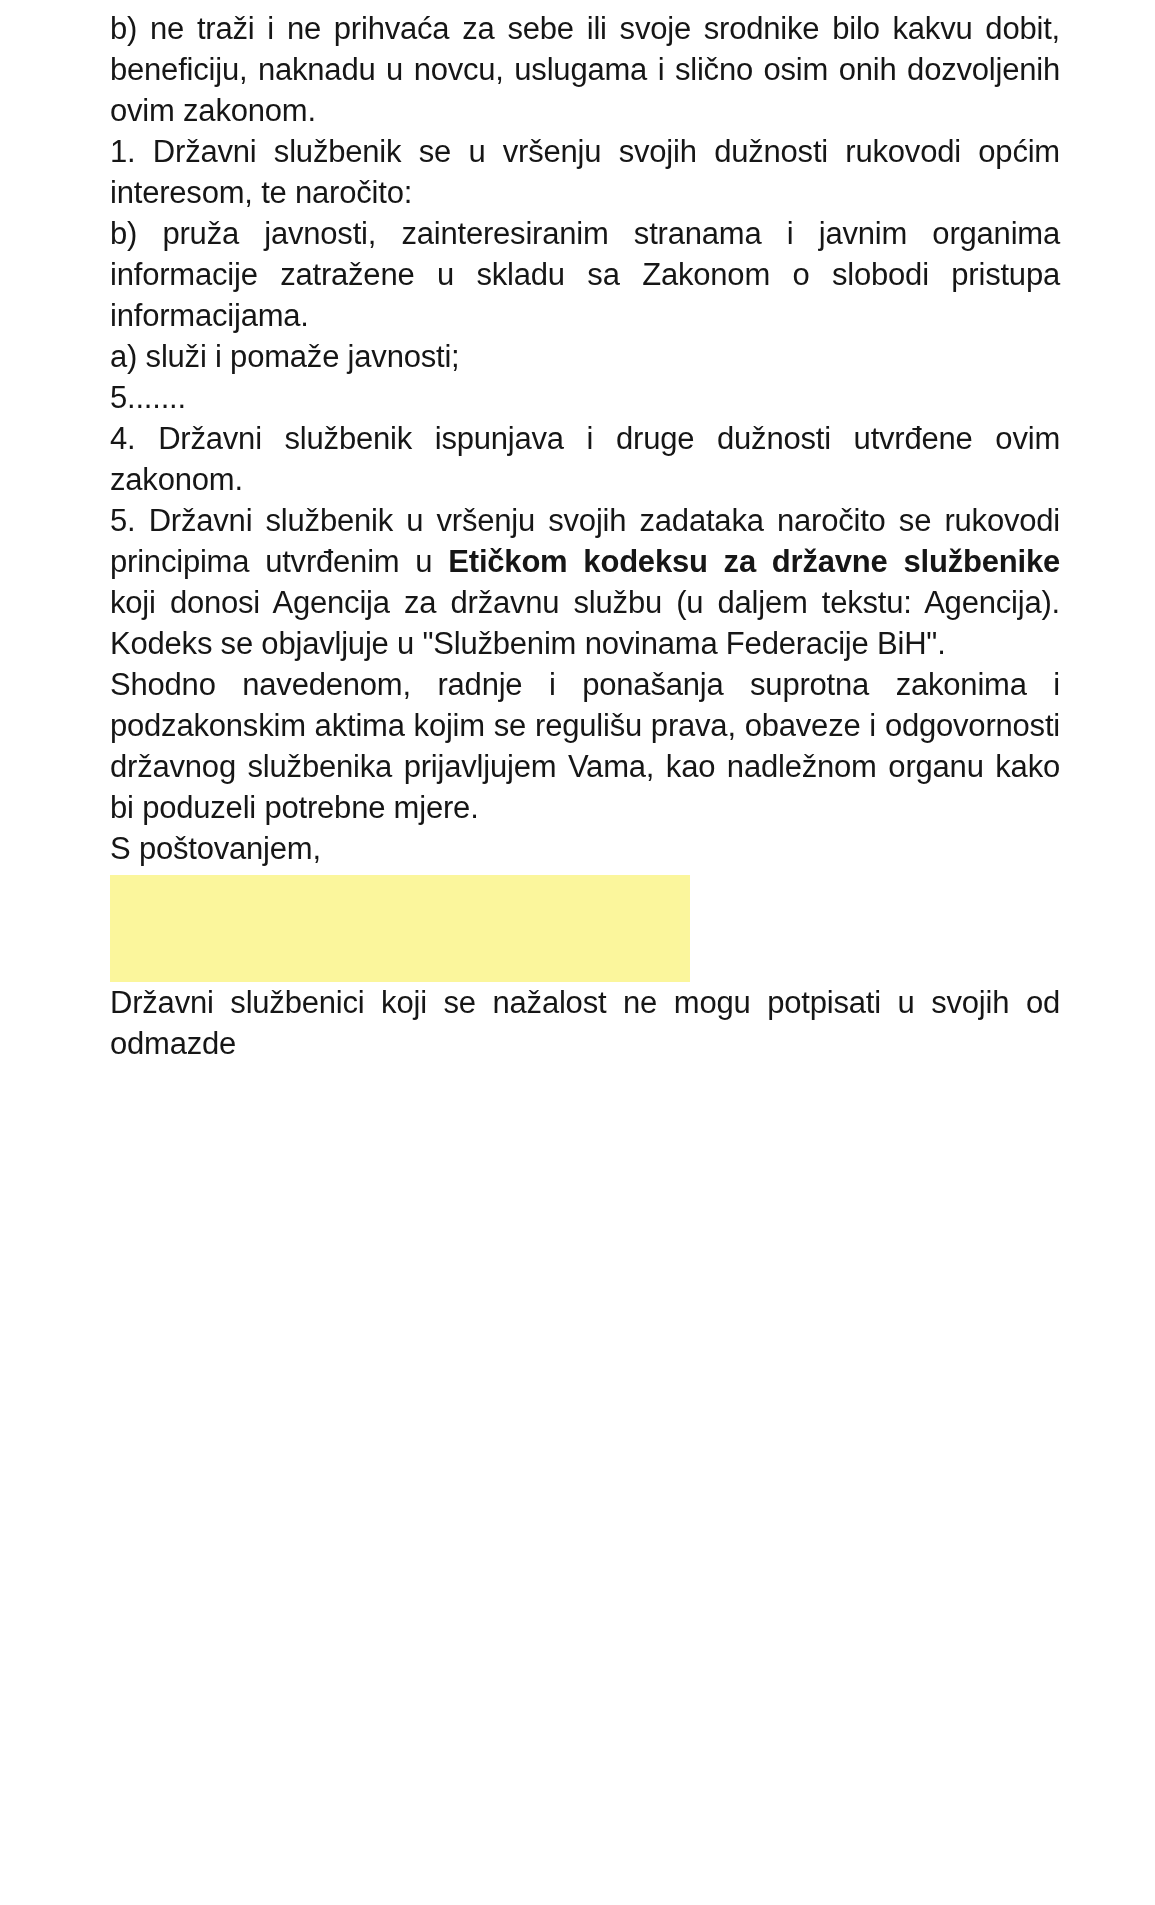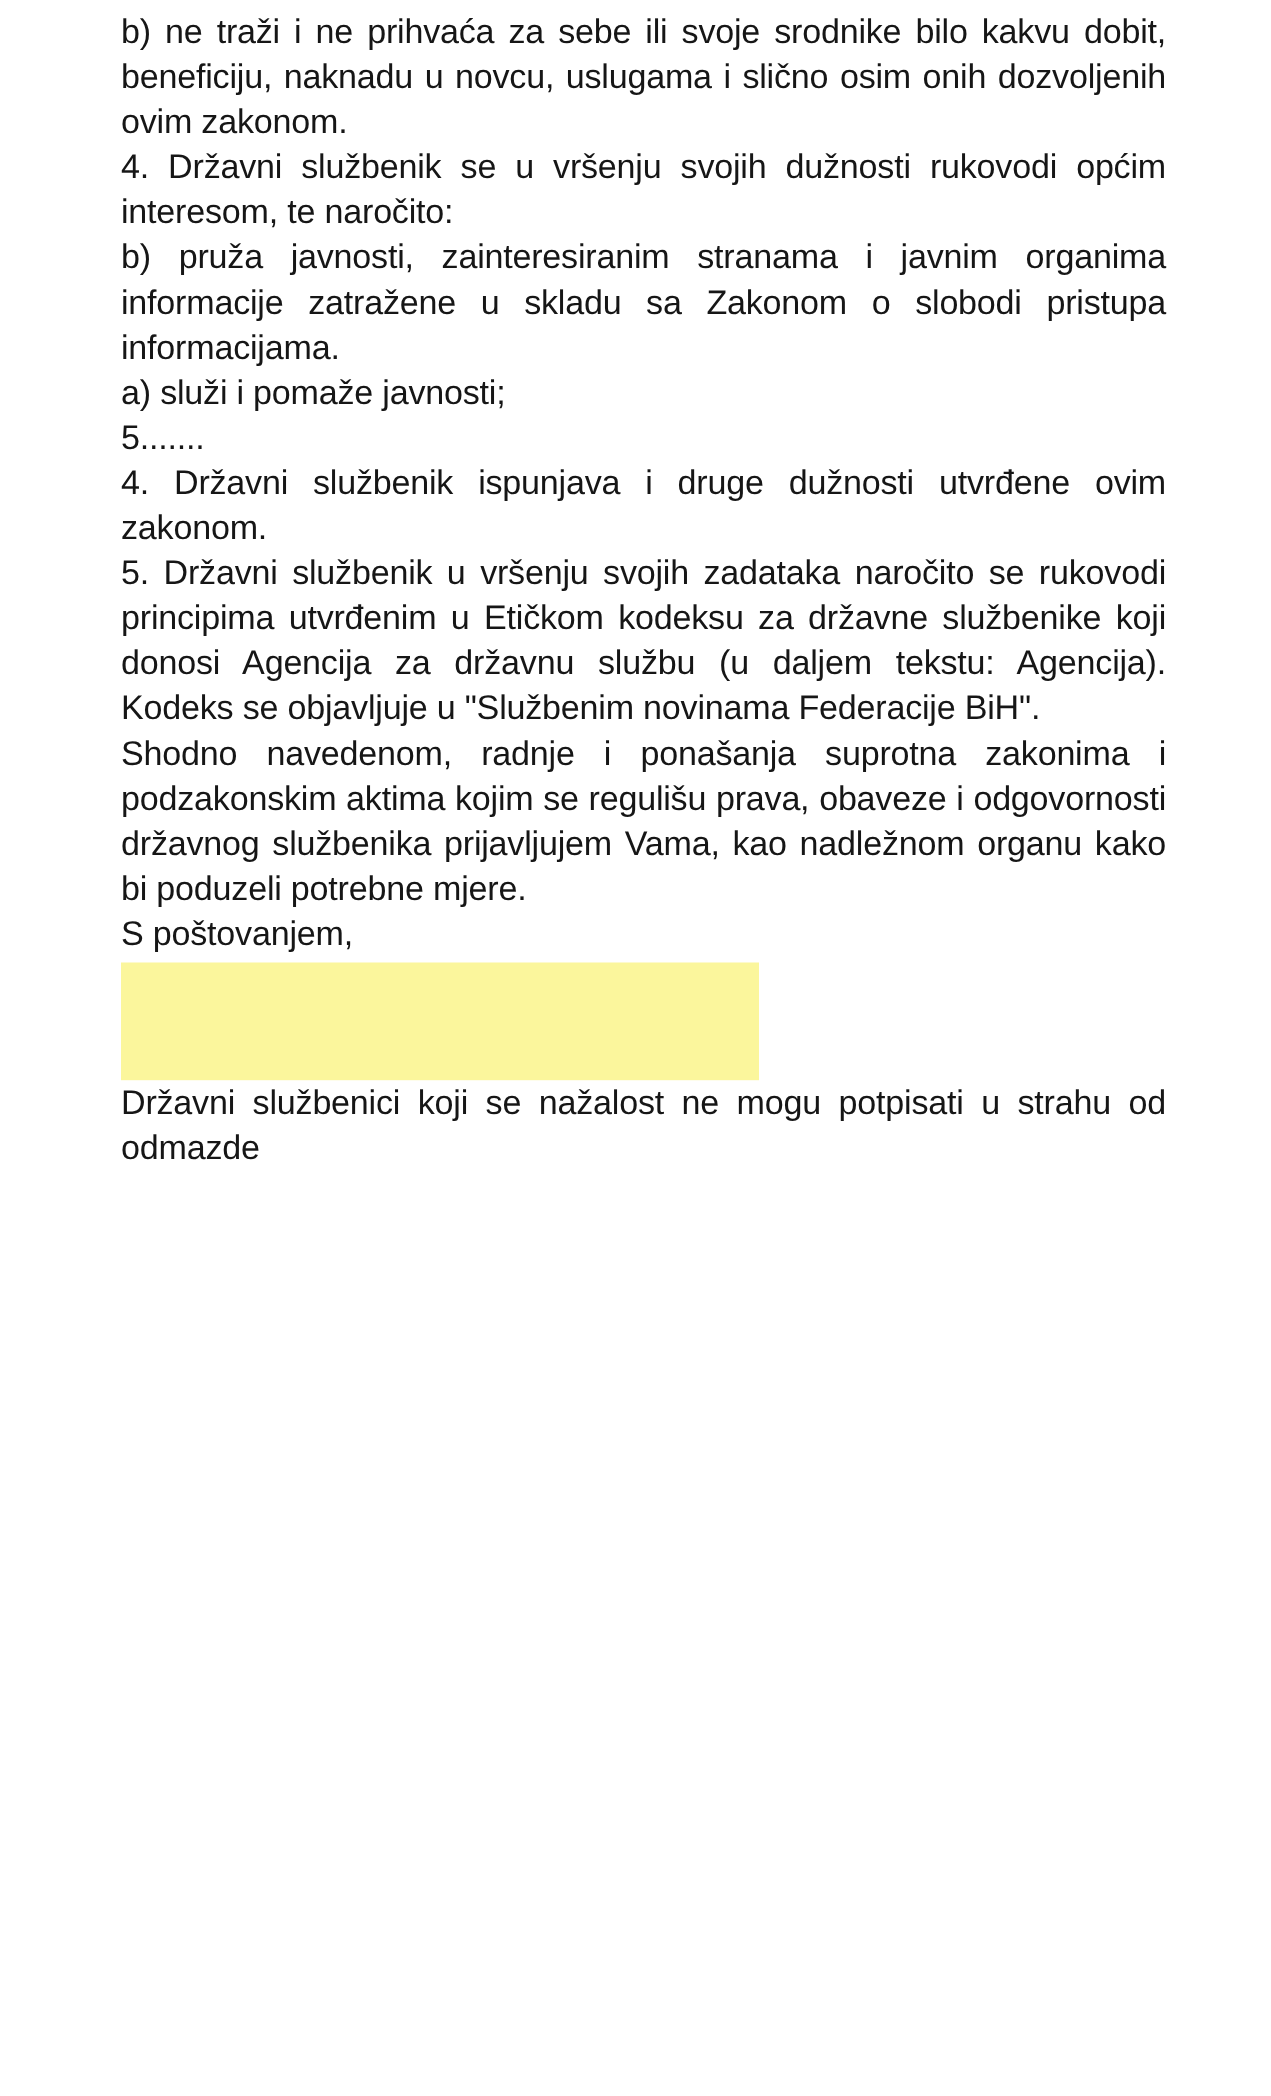--- a/index.html
+++ b/index.html
@@ -23,21 +23,21 @@
     width: 950px;
     font-size: 31px;
     line-height: 41px;
     letter-spacing: -0.2px;
   }
   .content p {
     margin: 0;
     text-align: justify;
   }
   .content p strong {
-    font-weight: normal;
+    font-weight: bold;
   }
   .statement {
     margin-top: 106px;
   }
   .closing {
     margin-top: 71px;
     text-align: left;
   }
   .redaction {
     width: 580px;
@@ -50,34 +50,34 @@
   }
 </style>
 </head>
 <body>
 
 <div class="page">
   <div class="content">
 
     <p>b) ne traži i ne prihvaća za sebe ili svoje srodnike bilo kakvu dobit, beneficiju, naknadu u novcu, uslugama i slično osim onih dozvoljenih ovim zakonom.</p>
 
-    <p>4. Državni službenik se u vršenju svojih dužnosti rukovodi općim interesom, te naročito:</p>
+    <p>1. Državni službenik se u vršenju svojih dužnosti rukovodi općim interesom, te naročito:</p>
 
     <p>b) pruža javnosti, zainteresiranim stranama i javnim organima informacije zatražene u skladu sa Zakonom o slobodi pristupa informacijama.</p>
 
     <p>a) služi i pomaže javnosti;</p>
 
     <p>5.......</p>
 
     <p>4. Državni službenik ispunjava i druge dužnosti utvrđene ovim zakonom.</p>
 
     <p><span>5. Državni službenik u vršenju svojih zadataka naročito se rukovodi principima utvrđenim u </span><strong>Etičkom kodeksu za državne službenike</strong><span> koji donosi Agencija za državnu službu (u daljem tekstu: Agencija). Kodeks se objavljuje u "Službenim novinama Federacije BiH".</span></p>
 
     <p class="statement">Shodno navedenom, radnje i ponašanja suprotna zakonima i podzakonskim aktima kojim se regulišu prava, obaveze i odgovornosti državnog službenika prijavljujem Vama, kao nadležnom organu kako bi poduzeli potrebne mjere.</p>
 
     <p class="closing">S poštovanjem,</p>
 
     <div class="redaction" style="background-color: rgb(251, 246, 156);"></div>
 
-    <p class="signature-note">Državni službenici koji se nažalost ne mogu potpisati u strahu od odmazde</p>
+    <p class="signature-note">Državni službenici koji se nažalost ne mogu potpisati u svojih od odmazde</p>
 
   </div>
 </div>
 
 </body></html>

